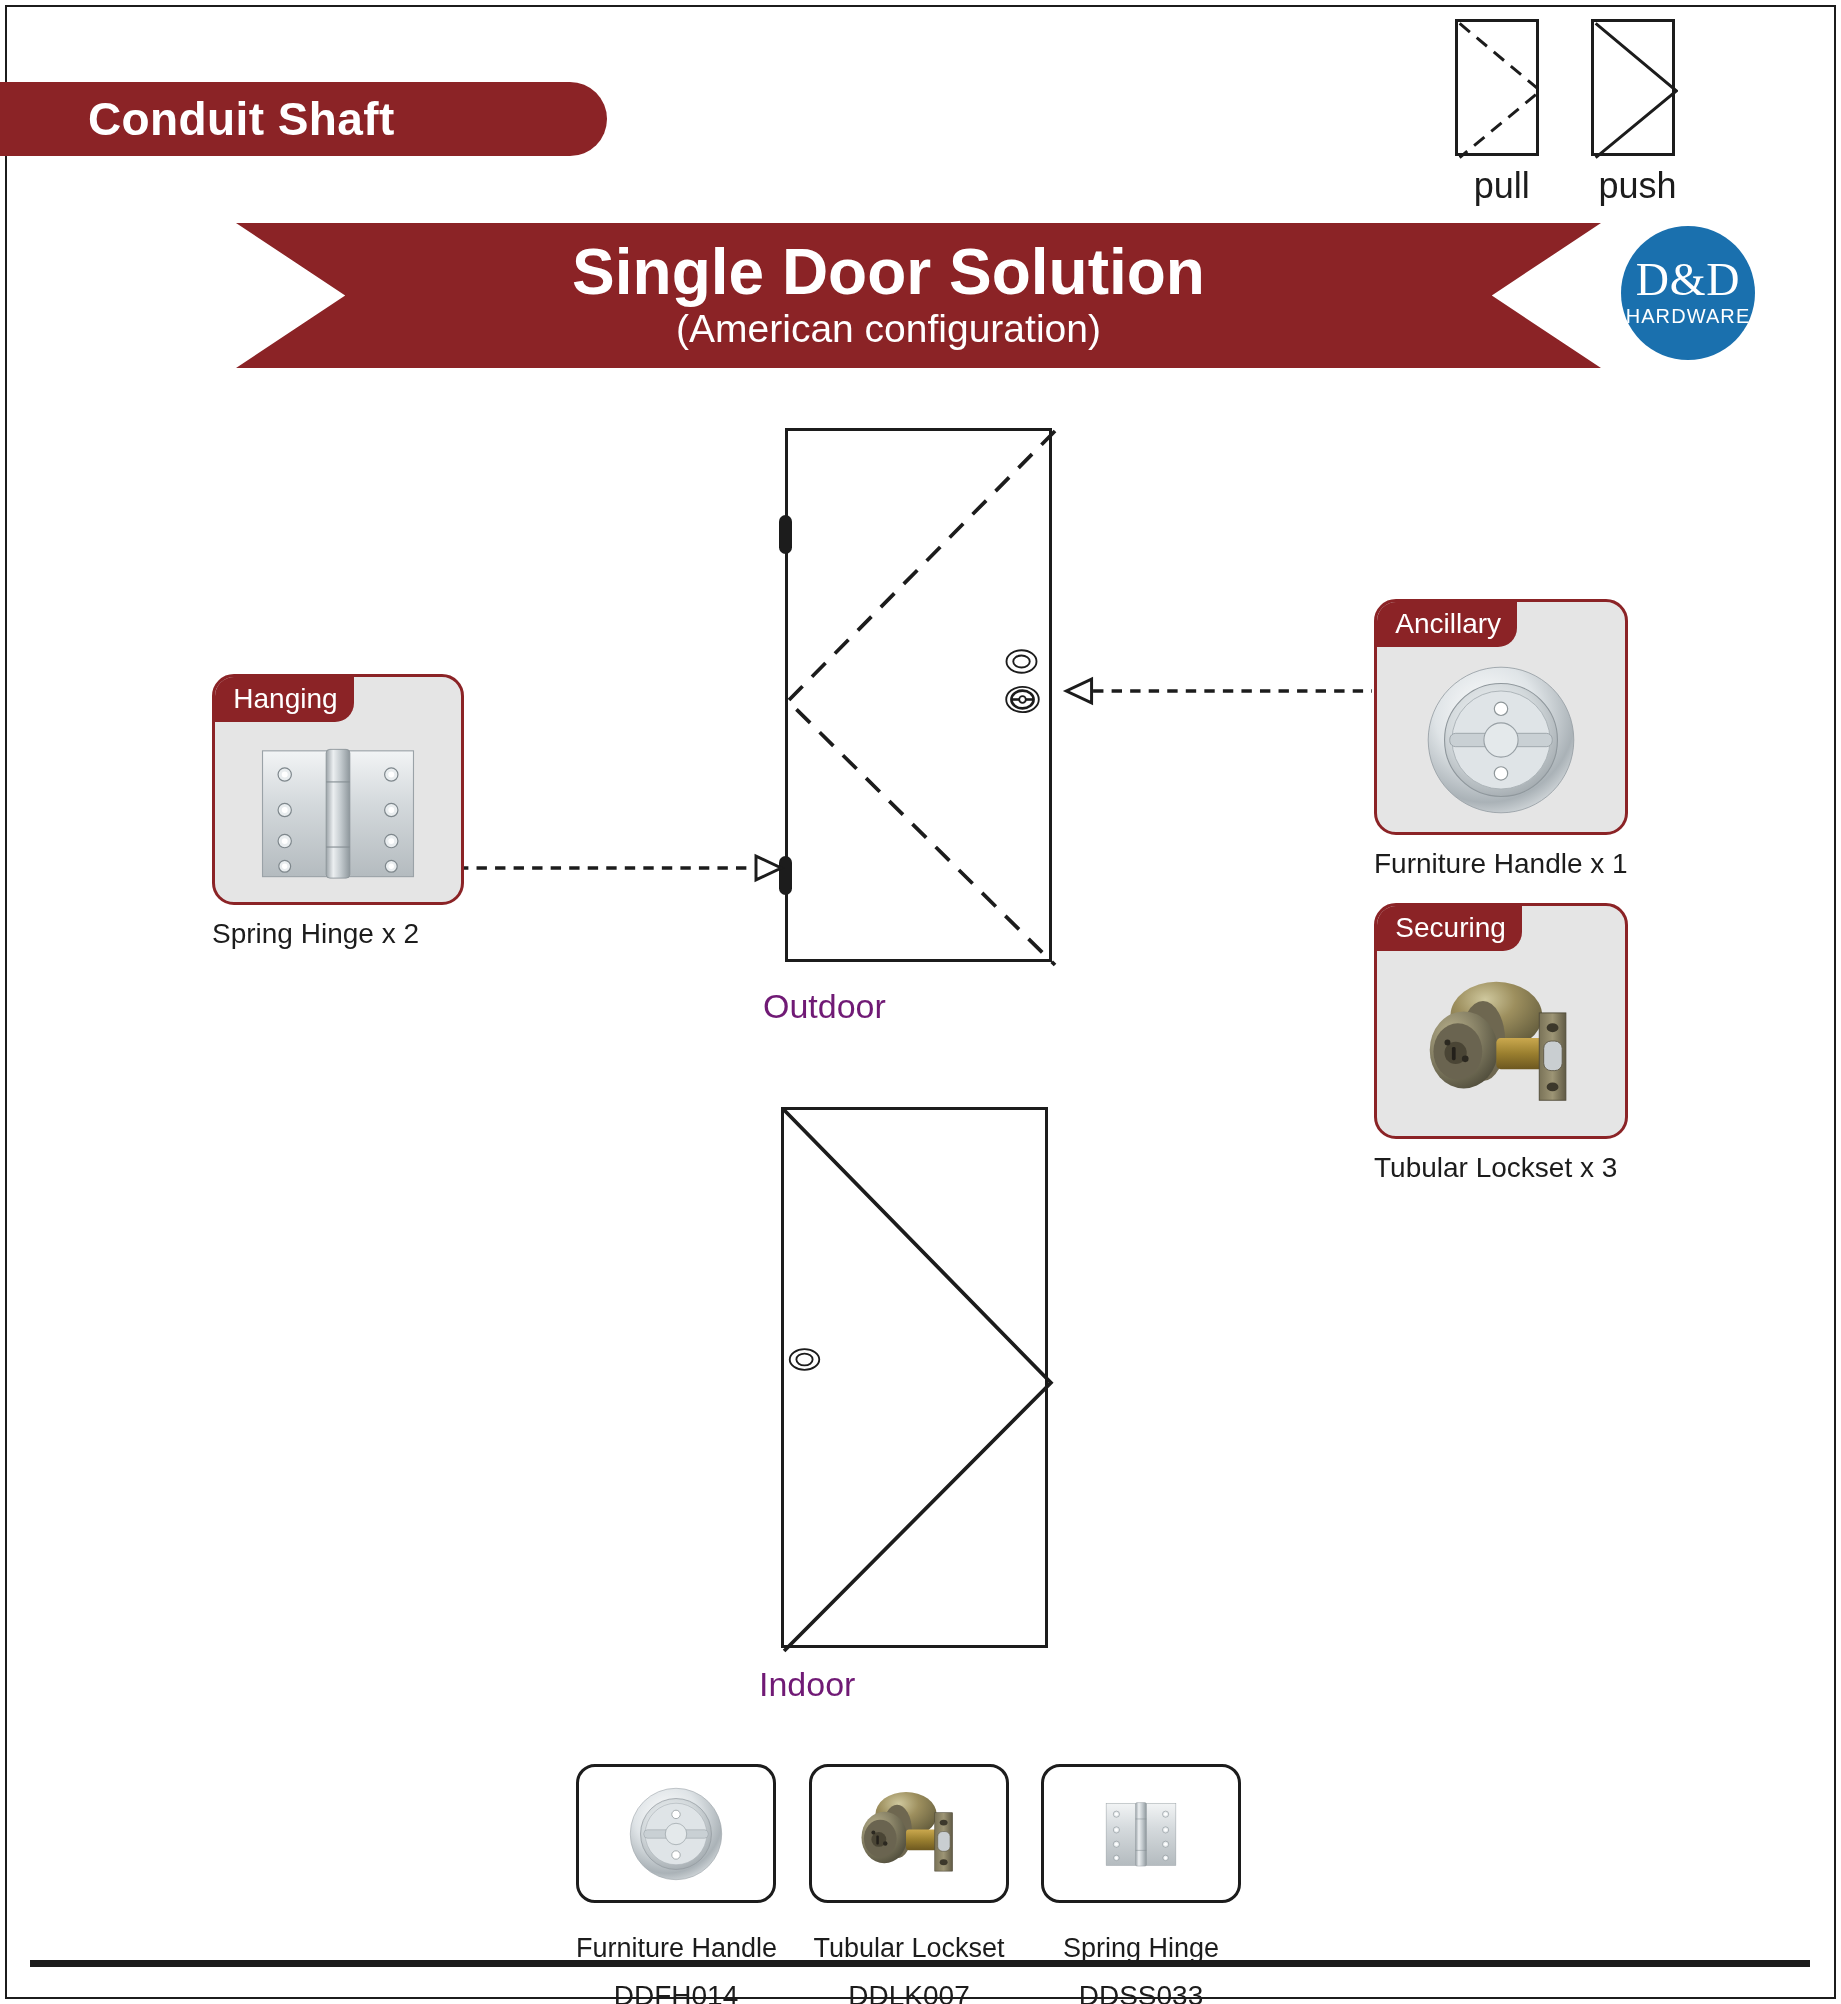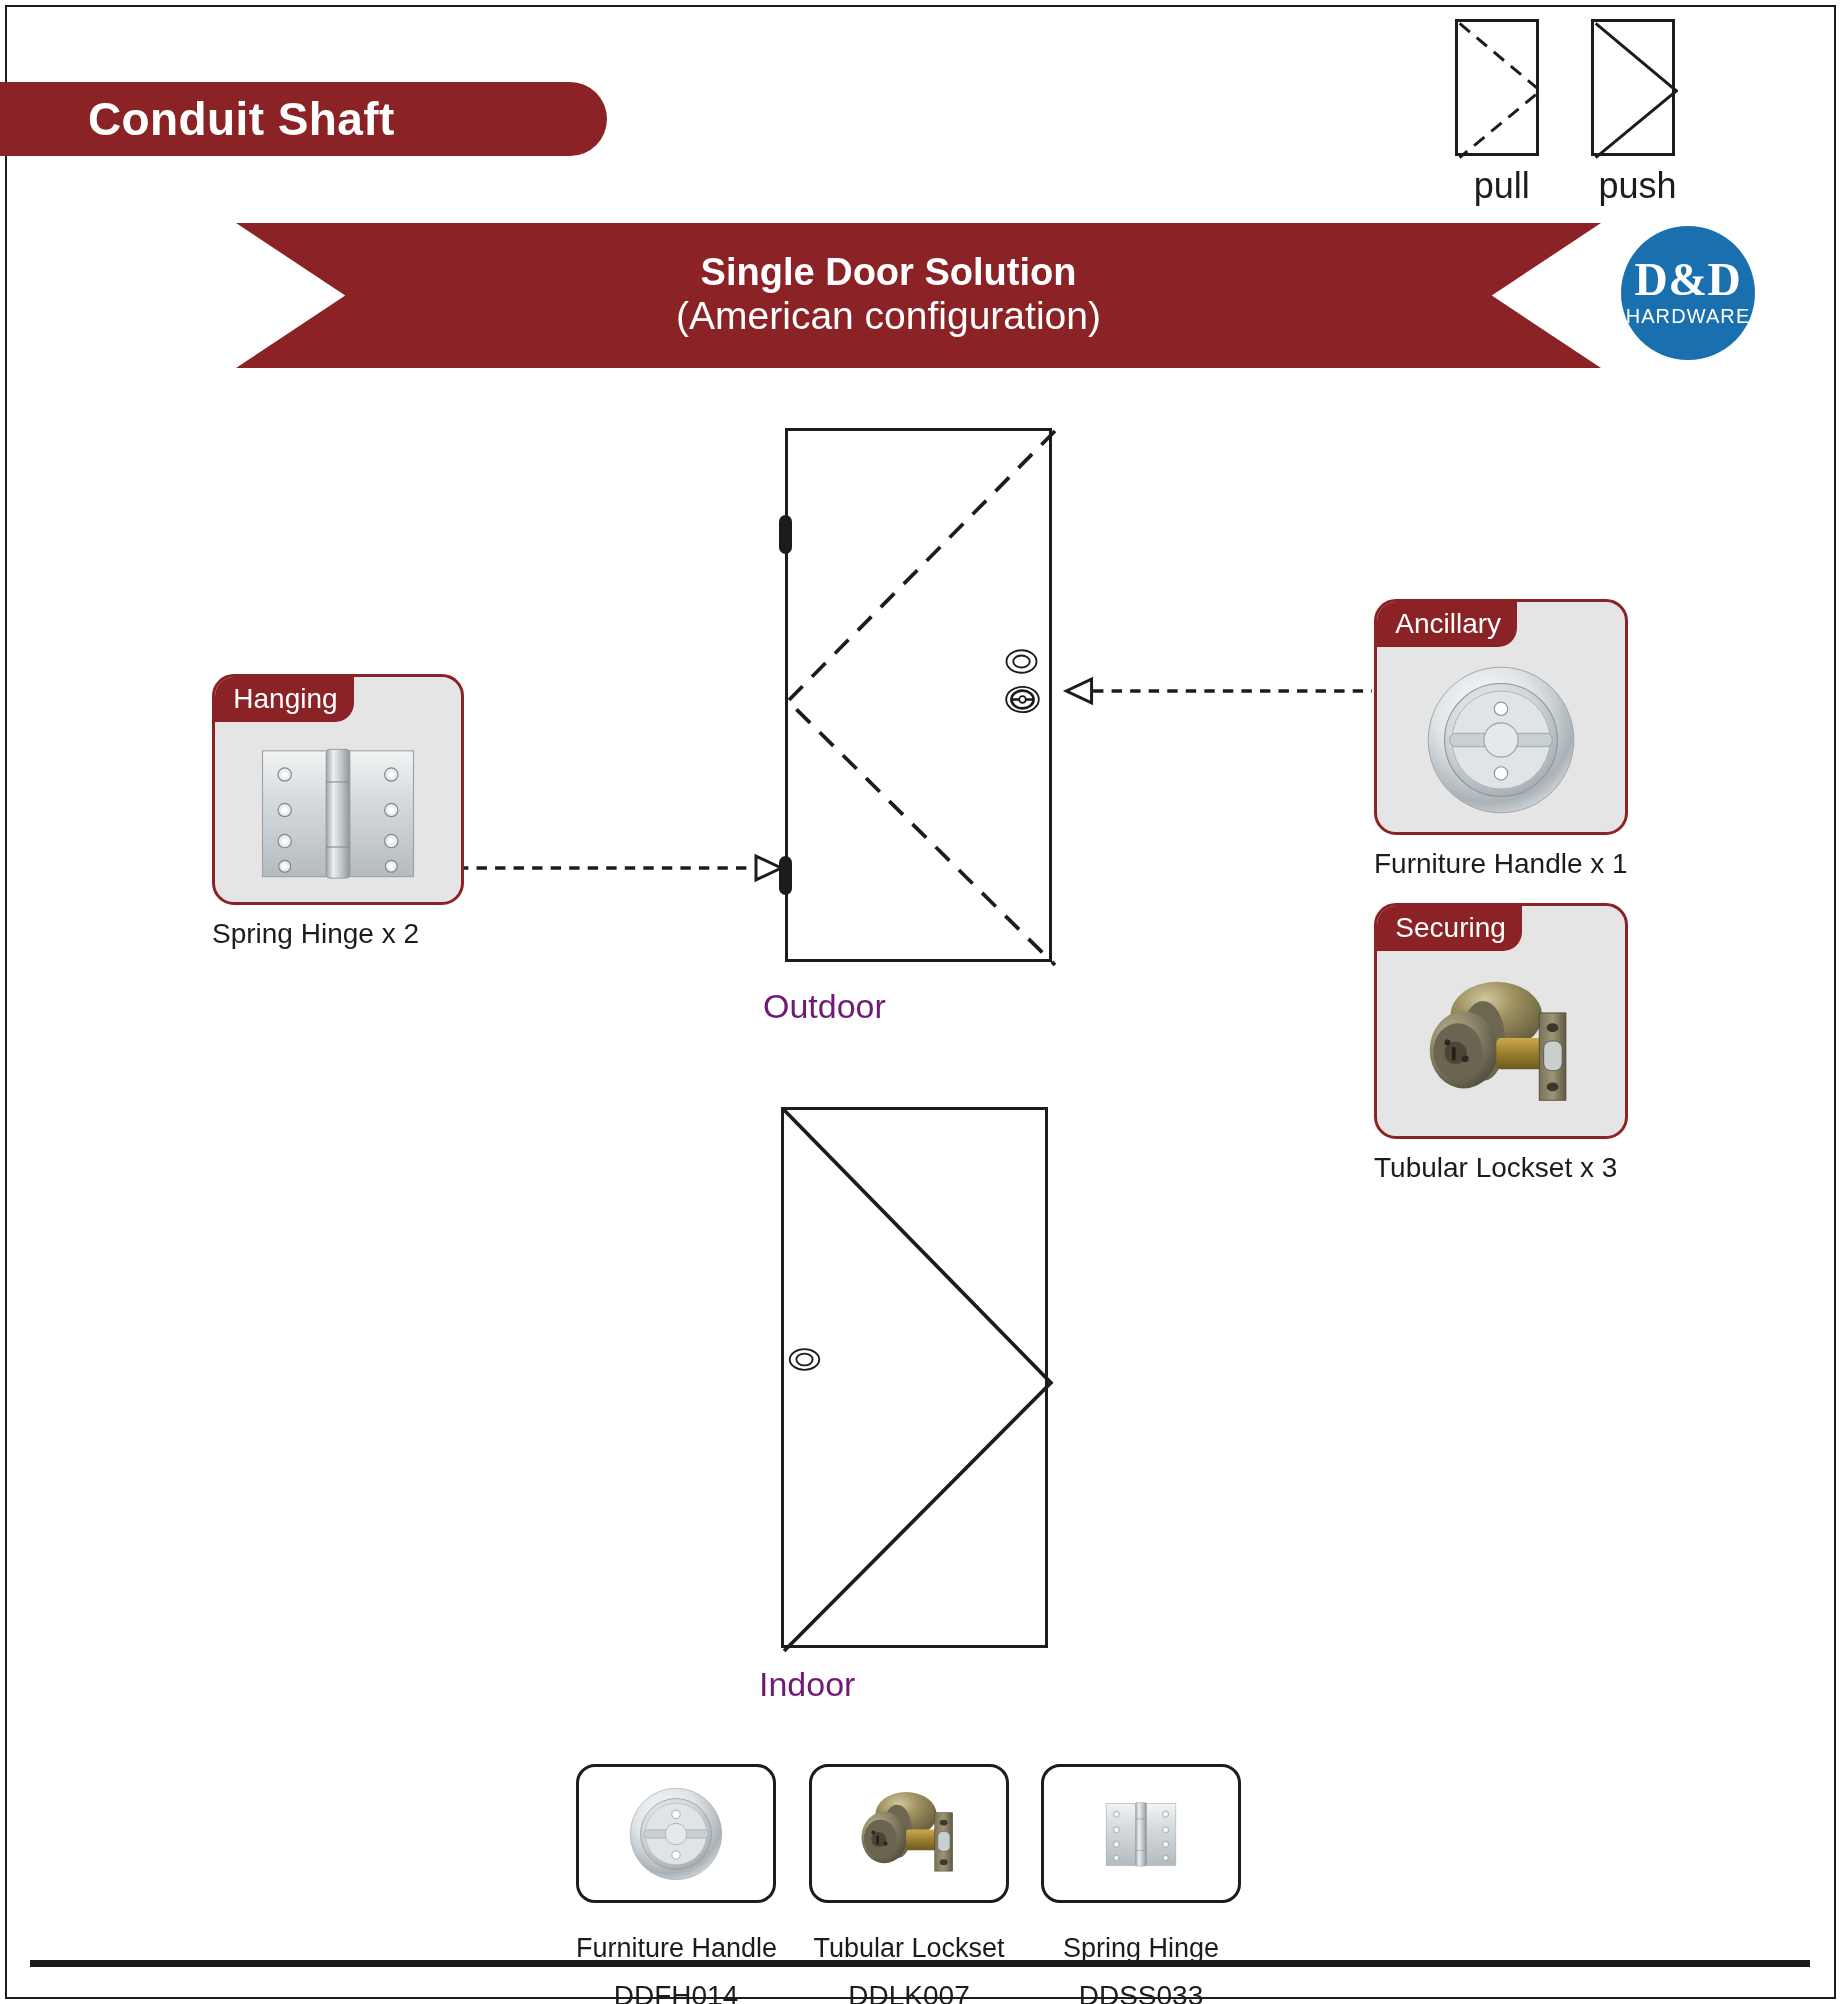--- a/index.html
+++ b/index.html
@@ -59,41 +59,41 @@
   .ribbon{
     position:absolute;left:236px;top:223px;
     width:1365px;height:145px;
     background:#8B2326;
     -webkit-clip-path:polygon(0 0,100% 0,92% 50%,100% 100%,0 100%,8% 50%);
     clip-path:polygon(0 0,100% 0,92% 50%,100% 100%,0 100%,8% 50%);
     display:flex;flex-direction:column;
     align-items:center;justify-content:center;
   }
   .ribbon-title{
-    color:#fff;font-weight:bold;font-size:38px;
+    color:#fff;font-weight:bold;font-size:64px;
     line-height:1.02;white-space:nowrap;
     transform:translateX(-30px);
   }
   .ribbon-sub{
     color:#fff;font-size:39px;line-height:1.1;
     white-space:nowrap;margin-top:3px;
     transform:translateX(-30px);
   }
 
   
   .logo{
     position:absolute;left:1621px;top:226px;
     width:134px;height:134px;border-radius:50%;
     background:#1a70ae;
     display:flex;flex-direction:column;
     align-items:center;justify-content:center;
   }
   .logo-main{
     color:#ffffff;font-family:"Liberation Serif",serif;
-    font-weight:bold;font-size:46px;line-height:0.95;
+    font-weight:normal;font-size:46px;line-height:0.95;
     letter-spacing:0.7px;
   }
   .logo-sub{
     color:#ffffff;font-size:20px;letter-spacing:1.1px;
     margin-top:3px;font-weight:normal;
   }
 
   
   .door{position:absolute;border:3px solid #1c1c1c;background:#fff;box-sizing:border-box;}
   .door svg{position:absolute;left:-3px;top:-3px;overflow:visible;}

